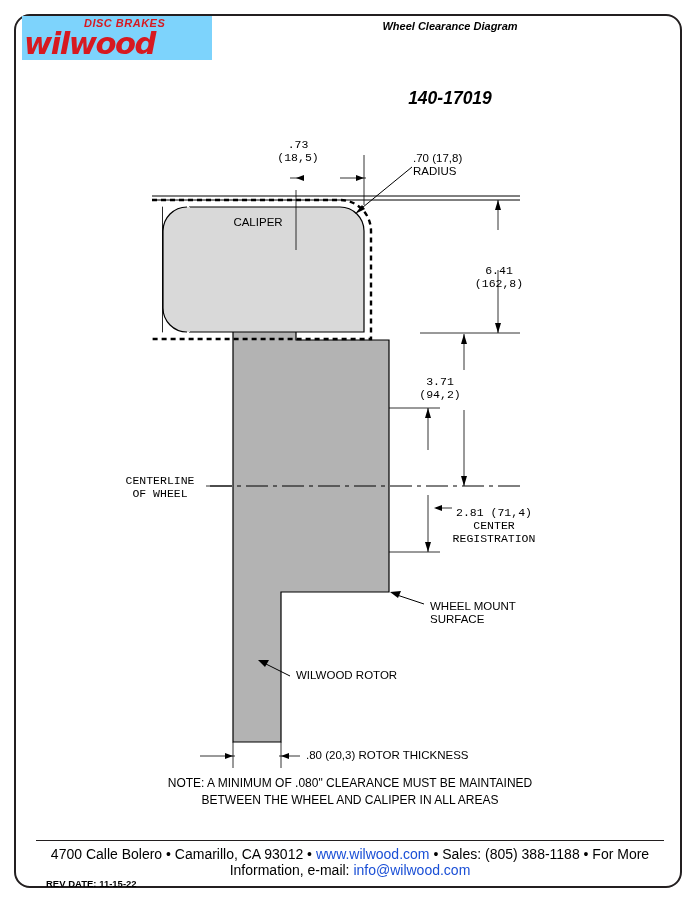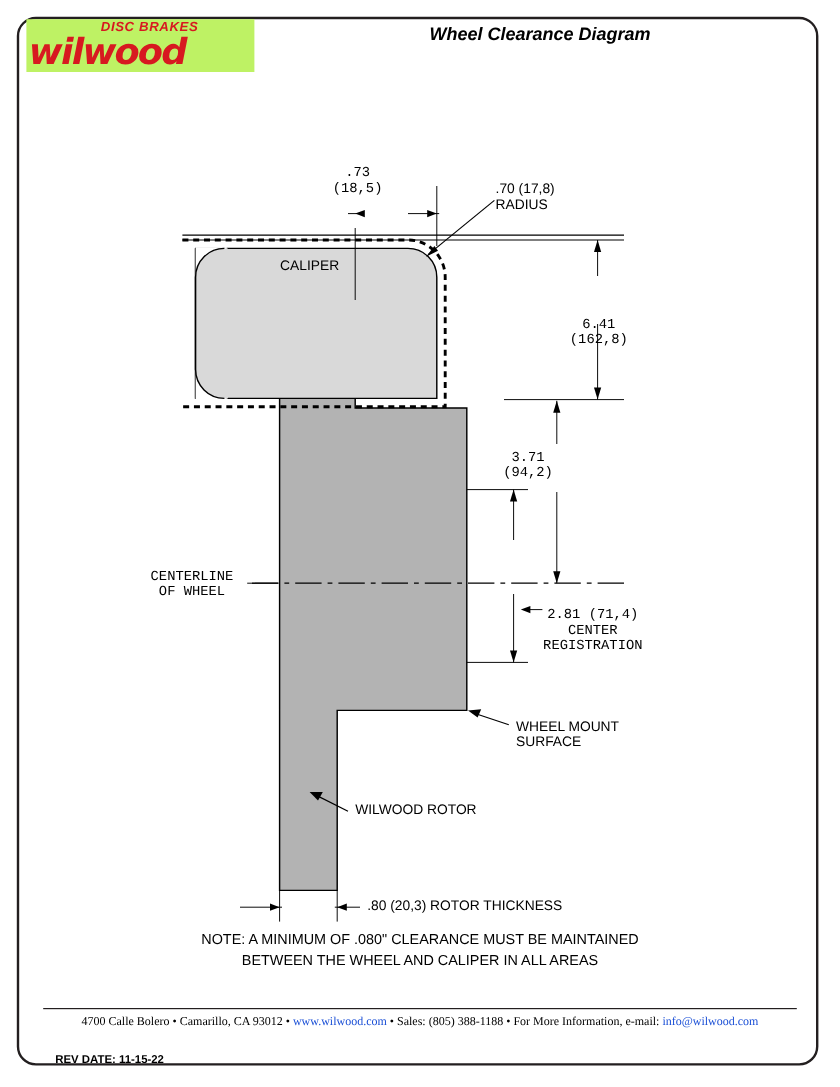--- a/index.html
+++ b/index.html
@@ -35,21 +35,21 @@
     box-sizing: border-box;
   }
 
   
   .logo-block {
     position: absolute;
     left: 22px;
     top: 16px;
     width: 190px;
     height: 44px;
-    background: #bef264;
+    background: #7dd3fc;
     z-index: 5;
   }
   .logo-disc {
     position: absolute;
     left: 62px;
     top: 1px;
     font-size: 11px;
     font-weight: bold;
     font-style: italic;
     letter-spacing: 0.5px;
@@ -68,21 +68,21 @@
     transform: scaleX(1.02);
     transform-origin: left top;
   }
 
   .header-title {
     position: absolute;
     left: 230px;
     top: 20px;
     width: 440px;
     text-align: center;
-    font-size: 15px;
+    font-size: 11px;
     font-weight: bold;
     font-style: italic;
   }
   .header-kit1 {
     position: absolute;
     left: 230px;
     top: 59px;
     width: 440px;
     text-align: center;
     font-size: 17.5px;
@@ -109,23 +109,22 @@
     height: 906px;
   }
 
   
   .footer-bar {
     position: absolute;
     left: 30px;
     top: 846px;
     width: 640px;
     text-align: center;
-    font-size: 10px;
+    font-size: 14px;
     color: #000;
-    font-family: Liberation Serif, serif;
   }
   .footer-bar a,
   .footer-link {
     color: #1a4fd6;
     text-decoration: none;
   }
   .footer-rule {
     position: absolute;
     left: 36px;
     top: 840px;
@@ -182,20 +181,21 @@
 <div id="page">
 
   <div class="page-border"></div>
 
   <div class="logo-block">
     <div class="logo-disc">DISC BRAKES</div>
     <div class="logo-word">wilwood</div>
   </div>
 
   <div class="header-title">Wheel Clearance Diagram</div>
+  <div class="header-kit2">140-17019</div>
 
   <svg id="drawing" viewBox="0 0 700 906">
 
     <g>
       <polygon points="233,248 296,248 296,340 389,340 389,592 281,592 281,742 233,742" fill="#b3b3b3" stroke="#000000" stroke-width="1.2" stroke-linejoin="miter"></polygon>
     </g>
 
     <g>
       <path d="M163,207 L340,207 A24,24 0 0 1 364,231 L364,332 L163,332 A0,0 0 0 1 163,332 Z" fill="#d9d9d9" stroke="#000000" stroke-width="1.2"></path>
       <path d="M163,207 L163,332" fill="none" stroke="#000000" stroke-width="1.2"></path>

